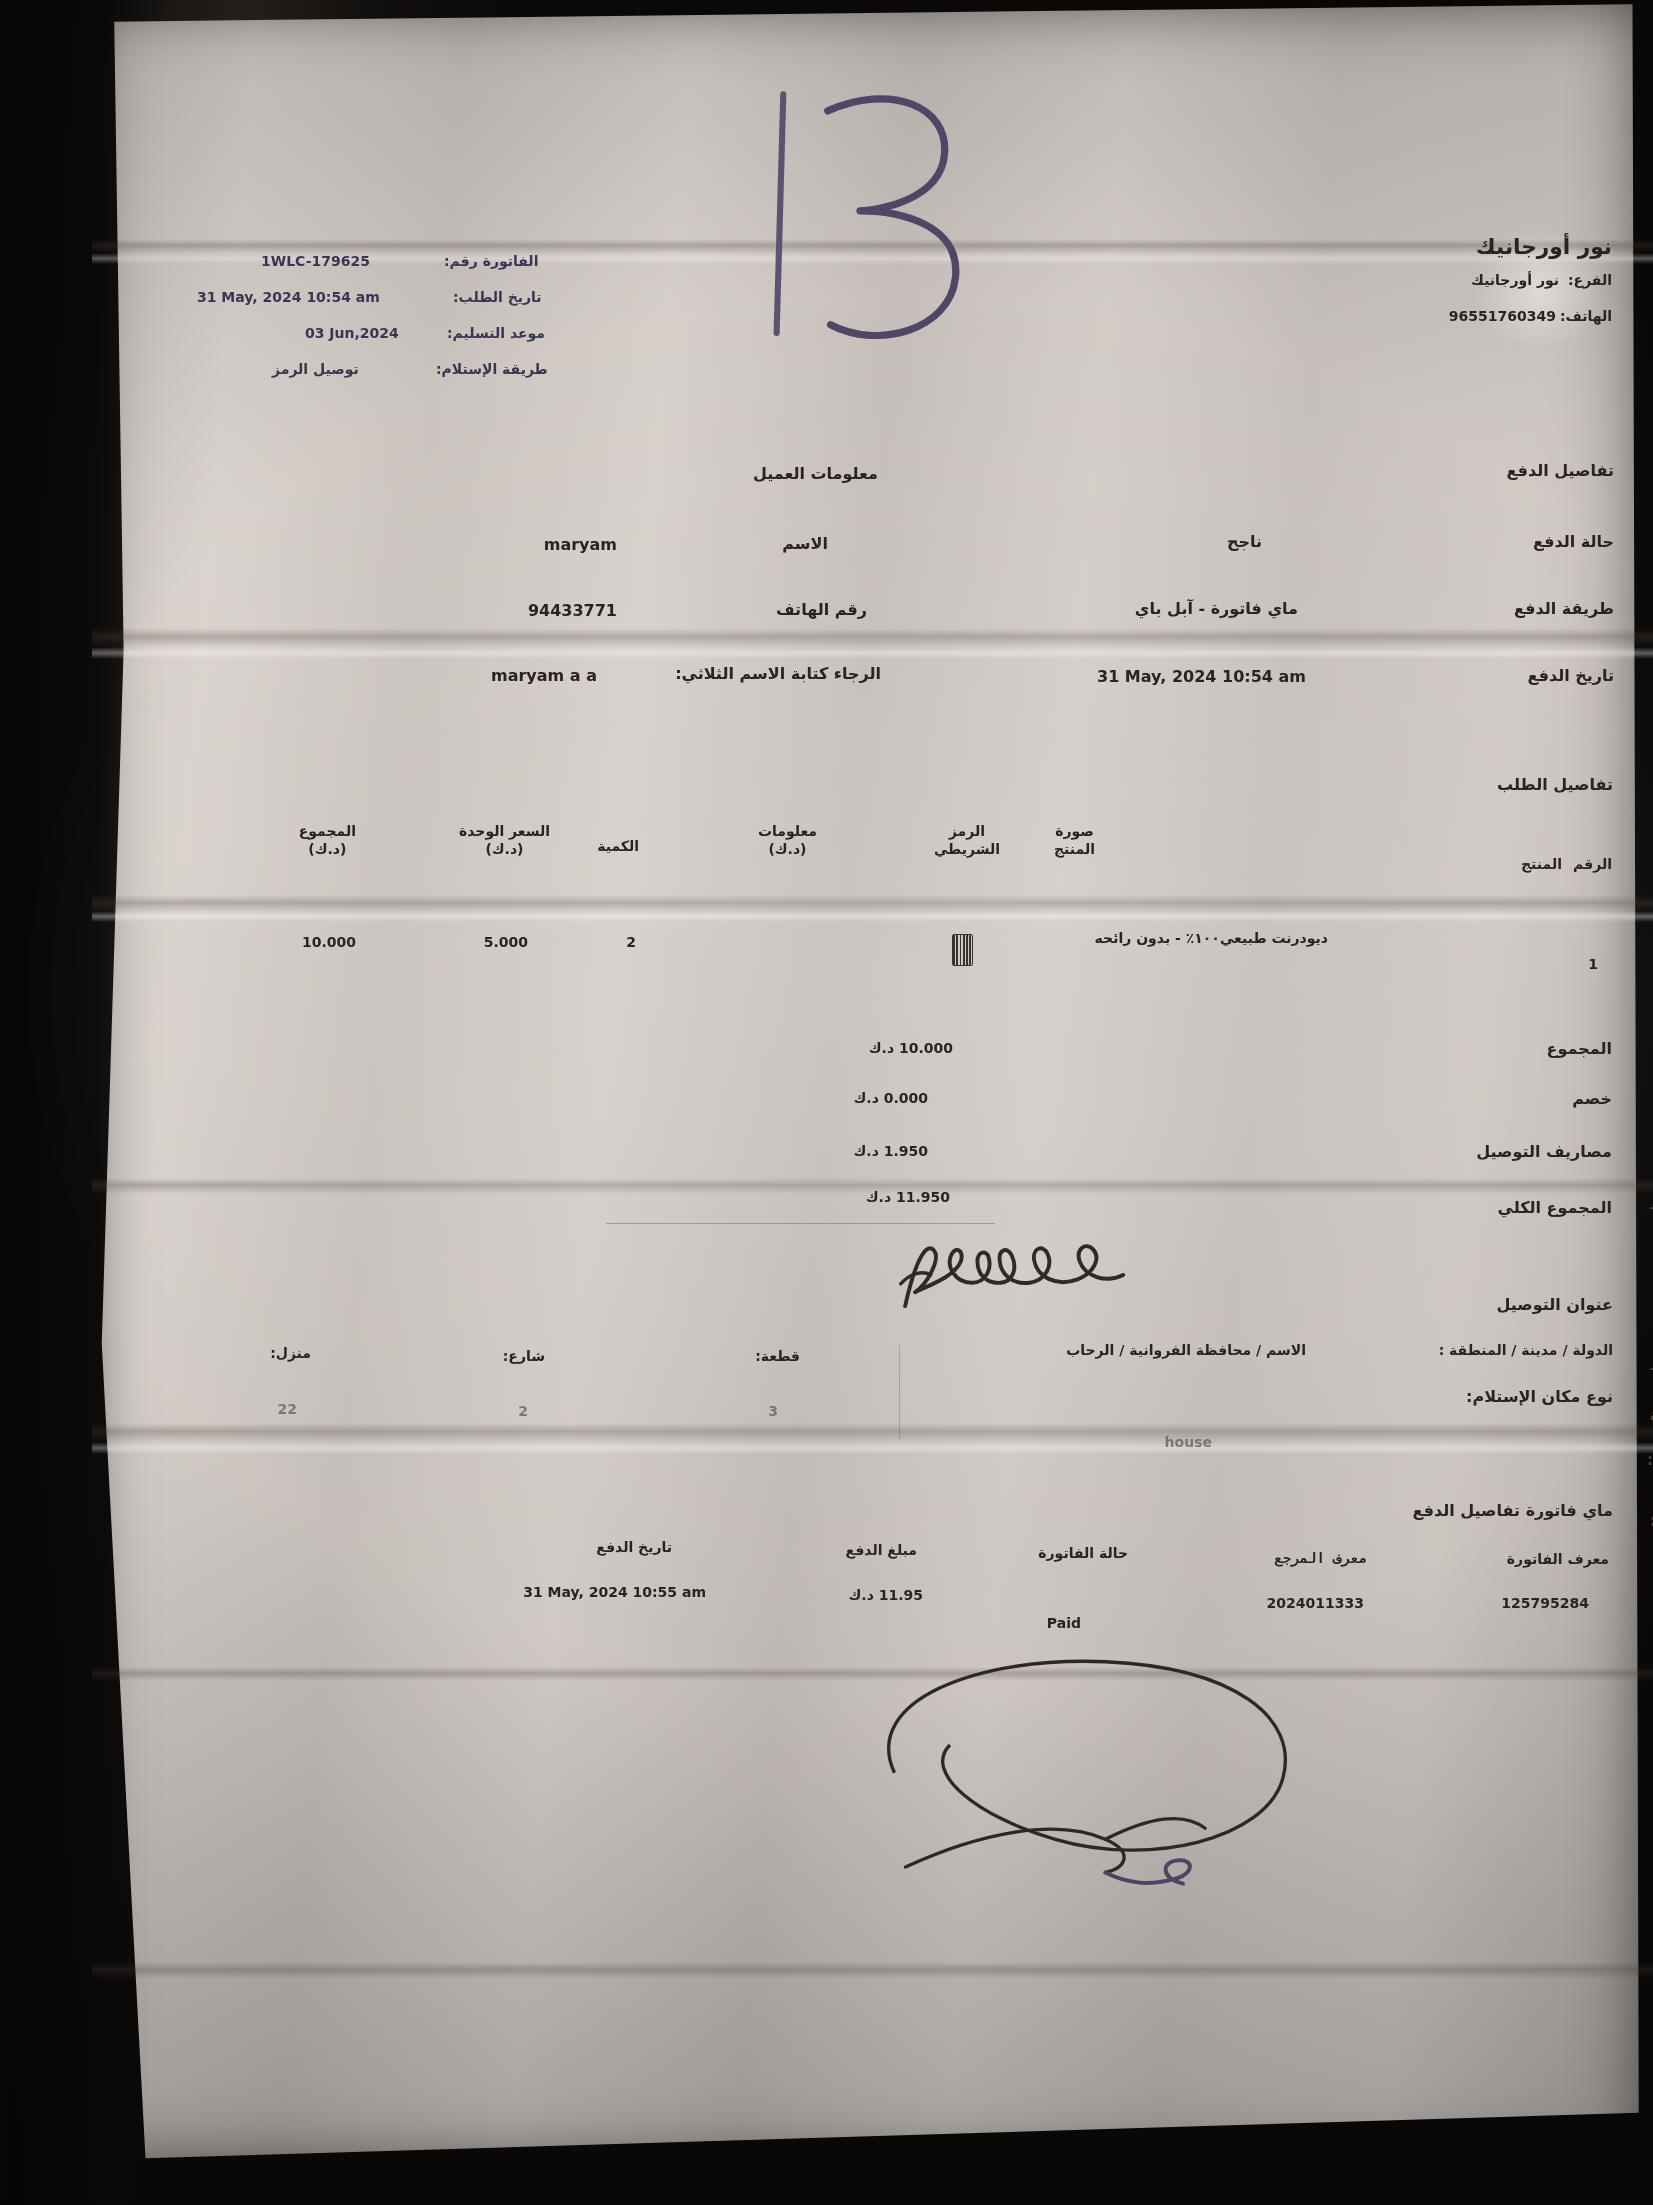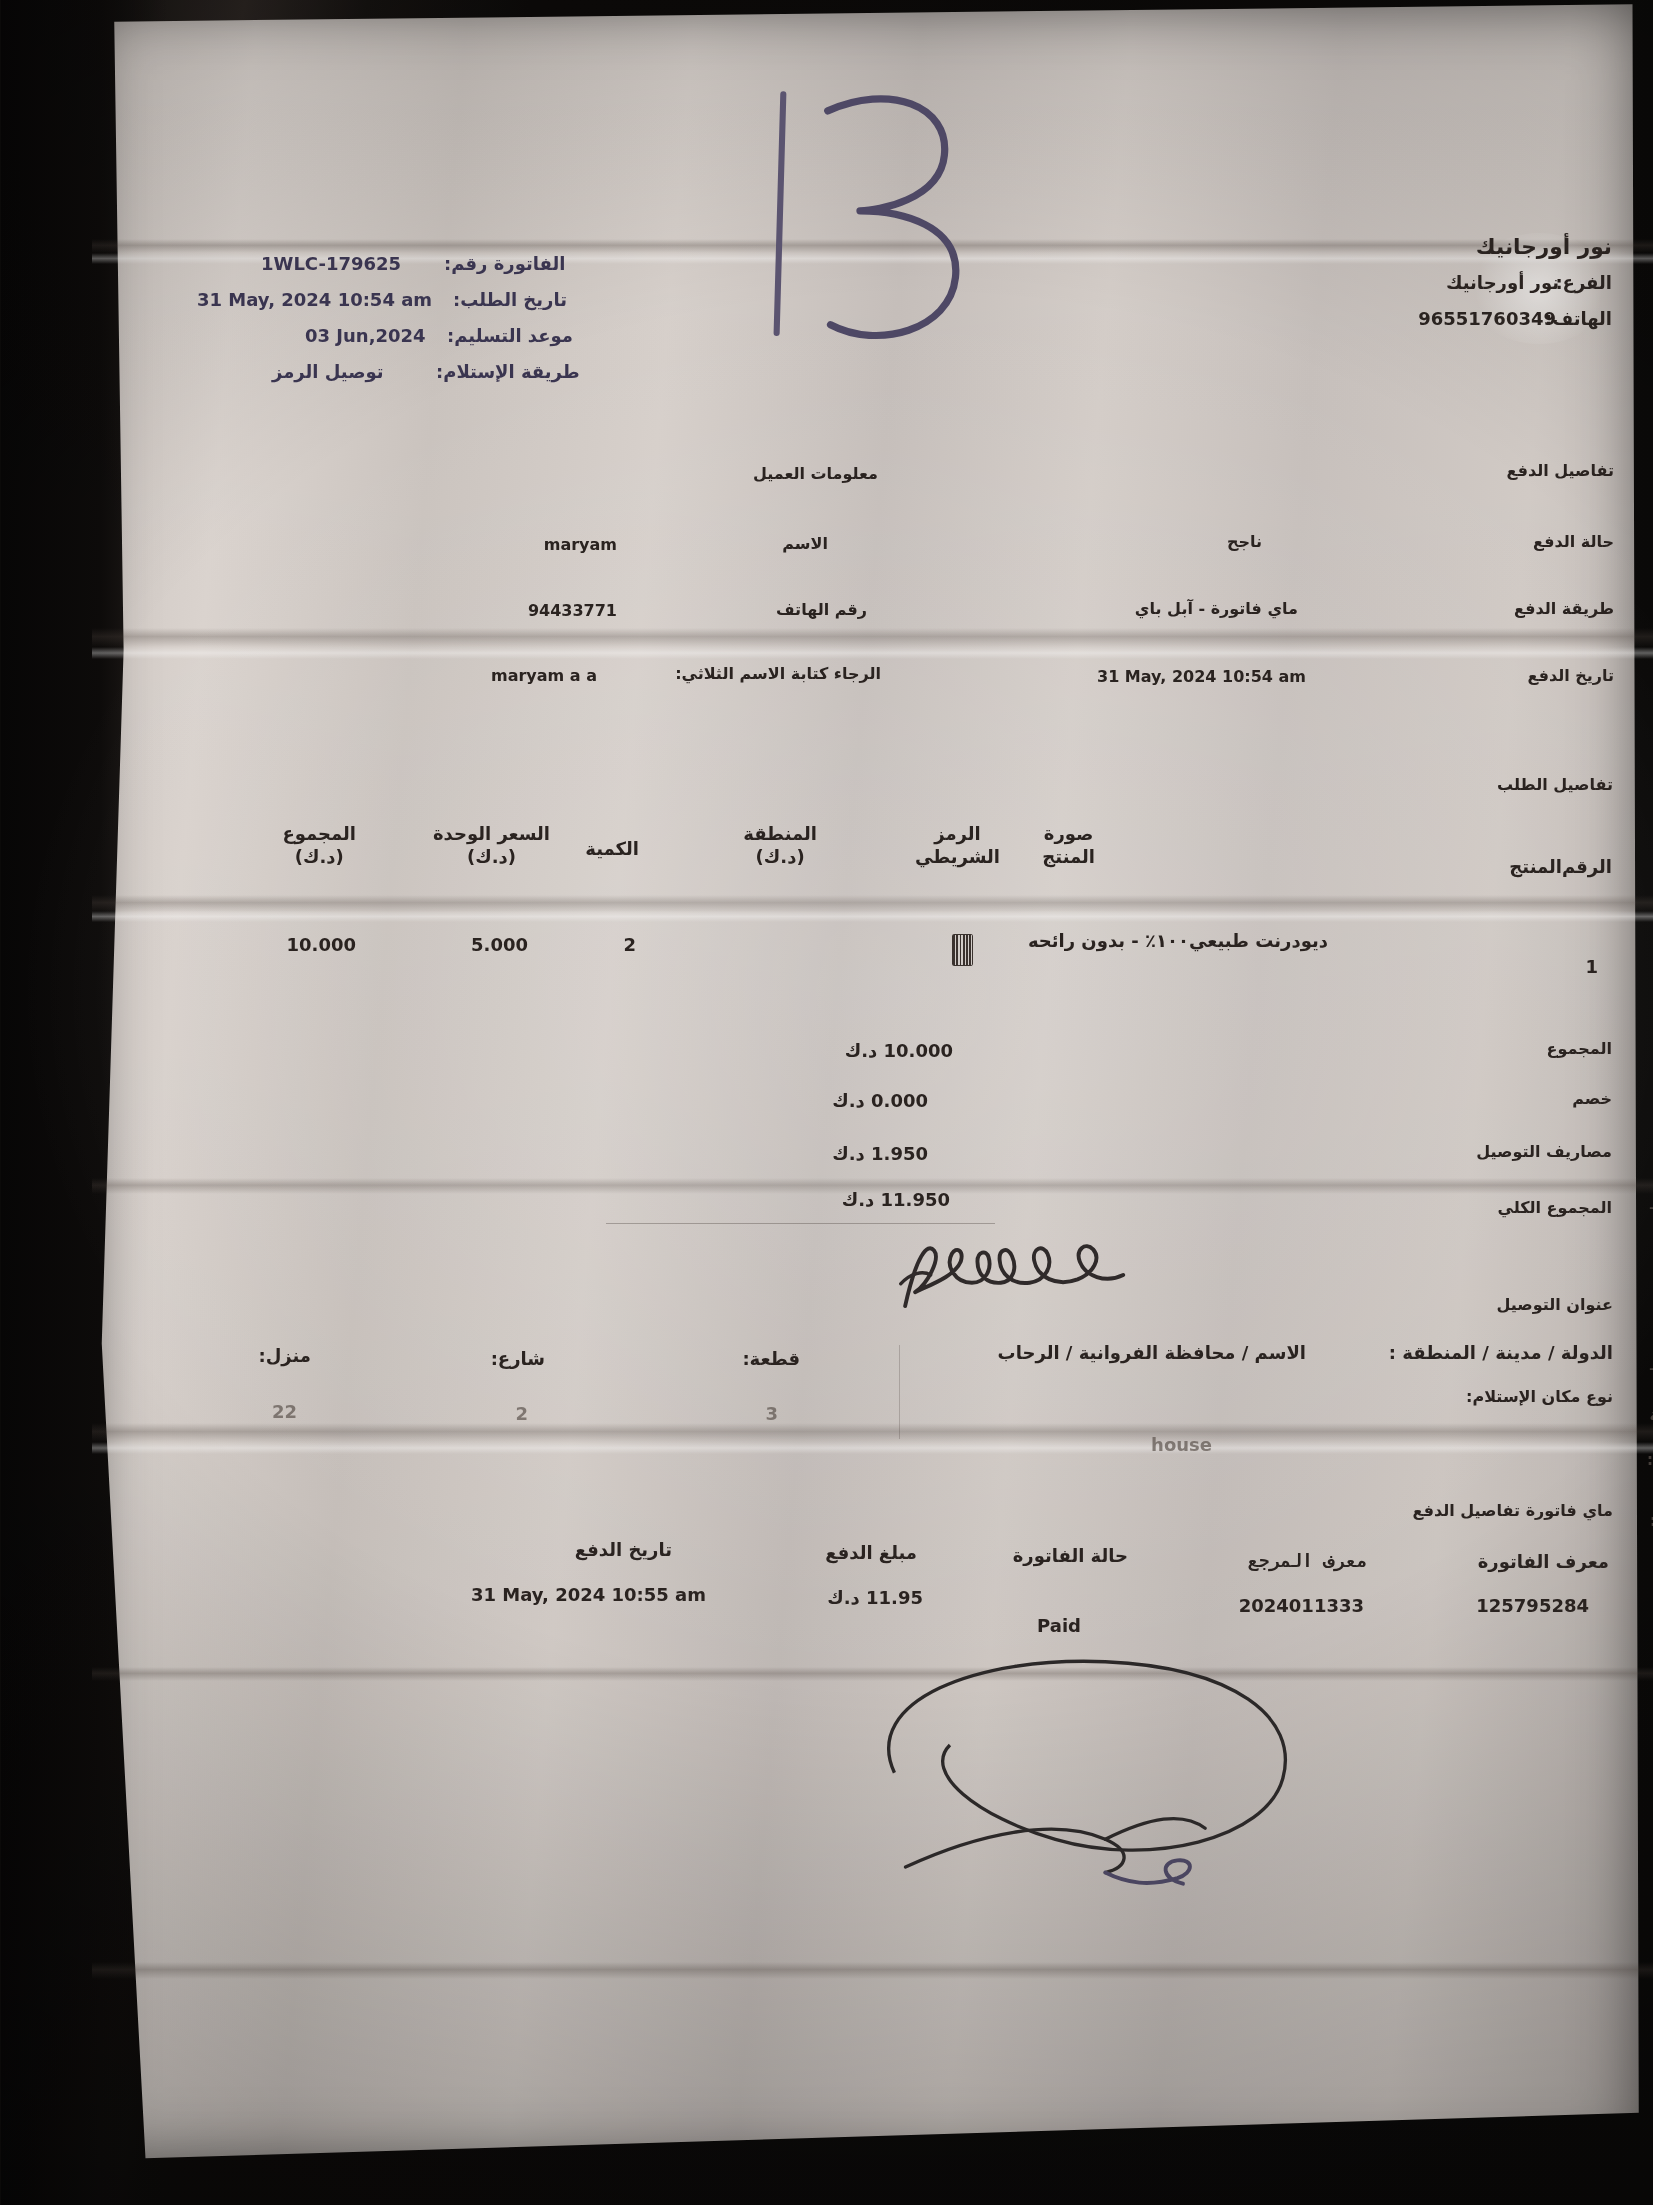--- a/index.html
+++ b/index.html
@@ -33,21 +33,21 @@
   .fold.light{background:linear-gradient(180deg,rgba(255,255,255,0.00),rgba(255,255,255,0.35) 50%,rgba(255,255,255,0.00));}
   .vignette{position:absolute;inset:0;pointer-events:none;
       background:radial-gradient(120% 70% at 55% 45%, rgba(255,255,255,0.16) 0%, rgba(0,0,0,0.00) 45%, rgba(0,0,0,0.30) 100%);}
 
   
   .sheet{position:absolute;left:83px;top:0;width:1562px;height:2167px;color:#2a2320;}
   .t{position:absolute;white-space:pre;line-height:1.25;}
   .ar{font-family:"DejaVu Sans", sans-serif;font-weight:700;}
   .lat{font-family:"DejaVu Sans", sans-serif;font-weight:700;direction:ltr;}
   .sm{font-size:15px;}
-  .md{font-size:18px;}
+  .md{font-size:14px;}
   .lg{font-size:16px;}
   .xl{font-size:21.7px;}
   .vfaint{color:#5d544e;opacity:.7;}
 
   
   .inkblue{color:#3a3550;}
 
   
   .hr{position:absolute;height:0.6px;background:rgba(70,60,55,.35);}
 
@@ -125,21 +125,21 @@
   <div class="t lat lg" style="right:339px;top:667px;">31 May, 2024 10:54 am</div>
 
   <div class="t ar lg" style="right:32px;top:775px;">تفاصيل الطلب</div>
 
   <div class="t ar md" style="right:33px;top:856px;">الرقم</div>
   <div class="t ar md" style="right:83px;top:856px;">المنتج</div>
   <div class="t ar md" style="right:550px;top:823px;text-align:center;">صورة
 المنتج</div>
   <div class="t ar md" style="right:645px;top:823px;text-align:center;">الرمز
 الشريطي</div>
-  <div class="t ar md" style="right:828px;top:823px;text-align:center;">المنطقة
+  <div class="t ar md" style="right:828px;top:823px;text-align:center;">معلومات
 (د.ك)</div>
   <div class="t ar md" style="right:1006px;top:838px;">الكمية</div>
   <div class="t ar md" style="right:1095px;top:823px;text-align:center;">السعر الوحدة
 (د.ك)</div>
   <div class="t ar md" style="right:1289px;top:823px;text-align:center;">المجموع
 (د.ك)</div>
 
   <div class="t ar md" style="right:1289px;top:934px;">10.000</div>
   <div class="t ar md" style="right:1117px;top:934px;">5.000</div>
   <div class="t ar md" style="right:1009px;top:934px;">2</div>

